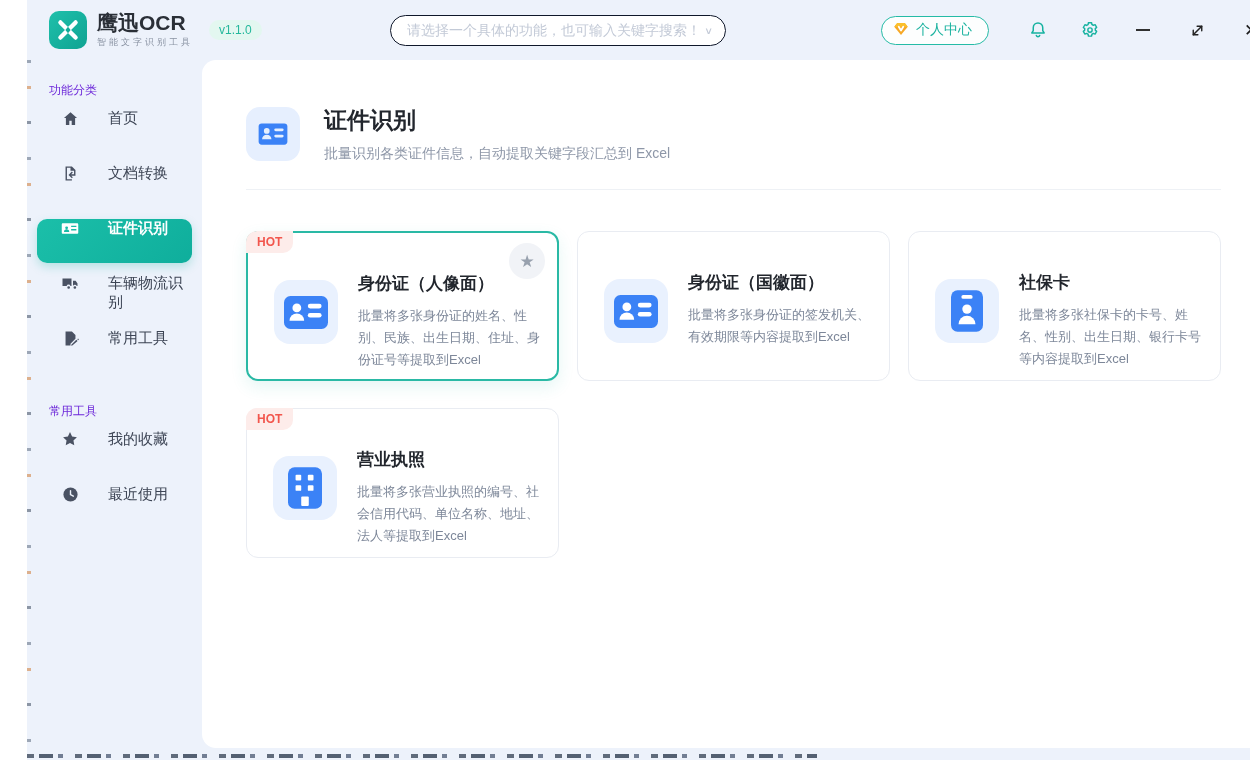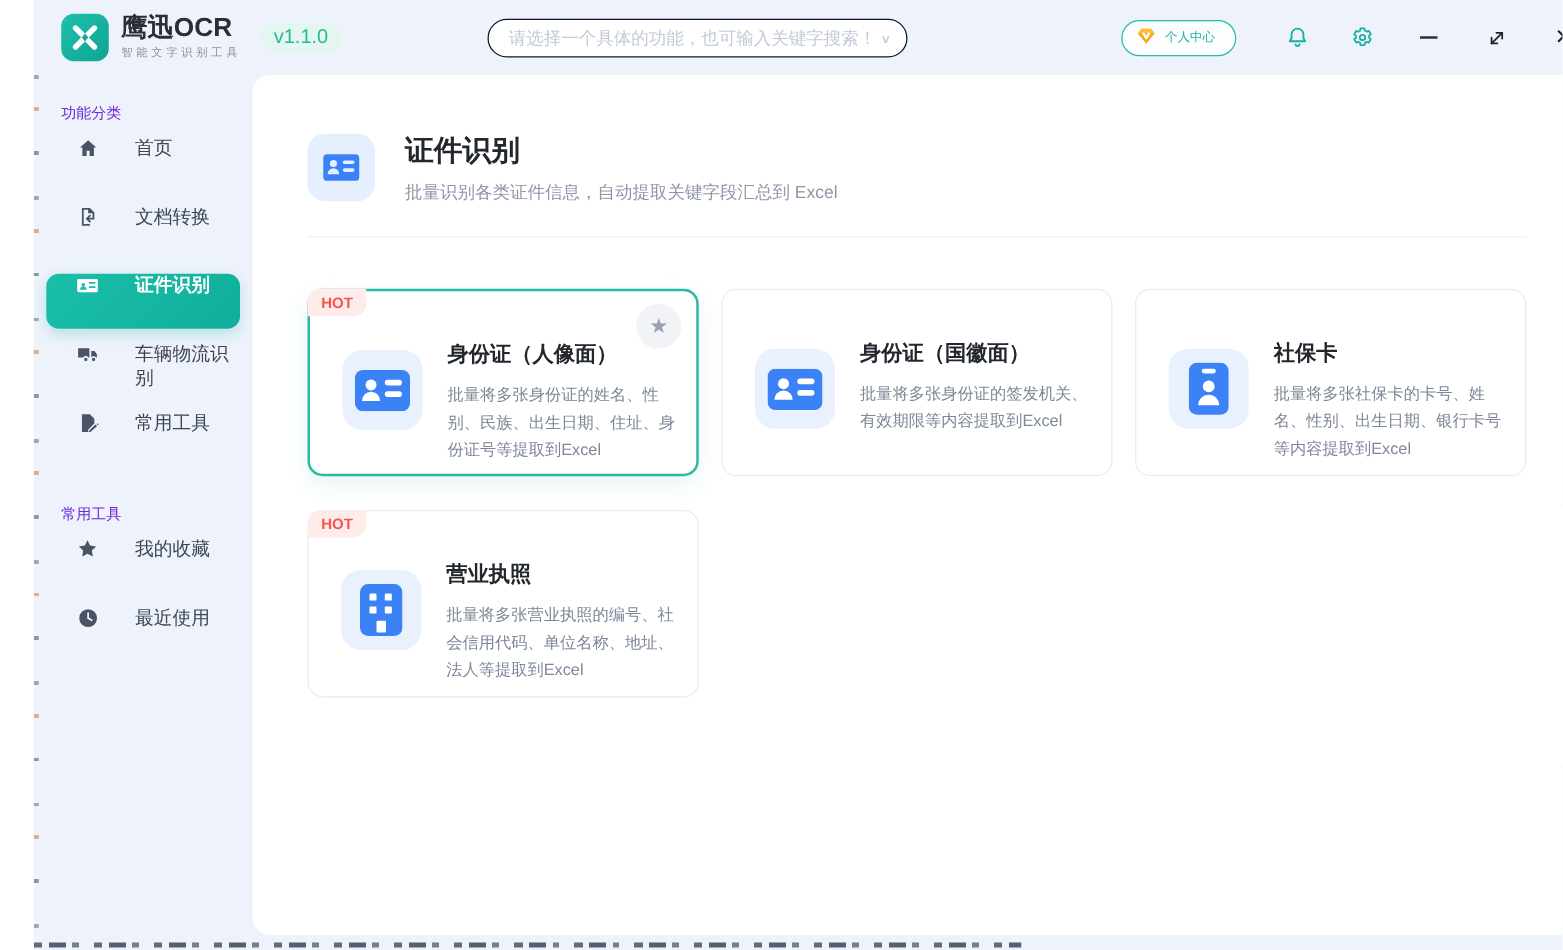--- a/index.html
+++ b/index.html
@@ -12,28 +12,28 @@
   .edge-bottom { position:absolute; left:0; bottom:2px; width:790px; height:4px; z-index:9;
     background:repeating-linear-gradient(90deg,#3d4a5c 0 7px,transparent 7px 12px,#2e3c50 12px 26px,transparent 26px 31px,#53617a 31px 36px,transparent 36px 48px); opacity:.8; }
 
   
   .topbar { position:absolute; top:0; left:0; right:0; height:60px; display:flex; align-items:center; }
   .brand { display:flex; align-items:center; margin-left:22px; }
   .logo-mark { width:38px; height:38px; border-radius:10px; background:linear-gradient(135deg,#1fc0ab,#0fa392); display:flex; align-items:center; justify-content:center; }
   .brand-text { margin-left:10px; }
   .brand-name { font-size:21px; font-weight:bold; color:#2a2f37; line-height:22px; }
   .brand-tagline { font-size:9px; color:#8a93a3; letter-spacing:3px; margin-top:2px; }
-  .version-badge { margin-left:16px; background:#e3f7f0; color:#25b89c; font-size:16px; padding:3px 10px; border-radius:10px; }
+  .version-badge { margin-left:16px; background:#e3f7f0; color:#25b89c; font-size:12px; padding:3px 10px; border-radius:10px; }
 
   .search-select { position:absolute; left:363px; top:15px; width:336px; height:31px; background:#fff; border:1px solid #0f172a; border-radius:16px; display:flex; align-items:center; padding:0 12px 0 16px; cursor:pointer; }
   .search-placeholder { flex:1; font-size:14px; color:#c3cad7; white-space:nowrap; overflow:hidden; }
   .search-caret { color:#c3cad7; font-size:12px; transform:scaleY(.8); }
 
   .topbar-right { position:absolute; right:14px; top:0; height:60px; display:flex; align-items:center; gap:30px; }
-  .user-pill { display:flex; align-items:center; gap:6px; height:29px; padding:0 16px 0 10px; border:1px solid #25bba6; border-radius:15px; background:#fdfefe; color:#1db3a0; font-size:10px; cursor:pointer; margin-right:8px;text-align:center; }
+  .user-pill { display:flex; align-items:center; gap:6px; height:29px; padding:0 16px 0 10px; border:1px solid #25bba6; border-radius:15px; background:#fdfefe; color:#1db3a0; font-size:14px; cursor:pointer; margin-right:8px;text-align:center; }
   .icon-btn { width:22px; height:22px; display:flex; align-items:center; justify-content:center; cursor:pointer; }
   .win-btn { width:24px; height:24px; display:flex; align-items:center; justify-content:center; color:#222; cursor:pointer; }
   .min-line { width:14px; height:2px; background:#303030; }
   .close-glyph { font-size:17px; color:#1c1c1c; }
 
   
   .sidebar { position:absolute; top:60px; left:0; width:175px; bottom:0; padding-top:2px; }
   .side-section-label { margin:20px 0 10px 22px; font-size:12px; color:#6d28d9; }
   .side-section-label.second { margin-top:30px; }
   .side-item { display:flex; gap:29px; height:44px; margin:0 10px 11px 10px; padding-left:24px; border-radius:10px; font-size:15px; color:#3d4555; cursor:pointer; }

